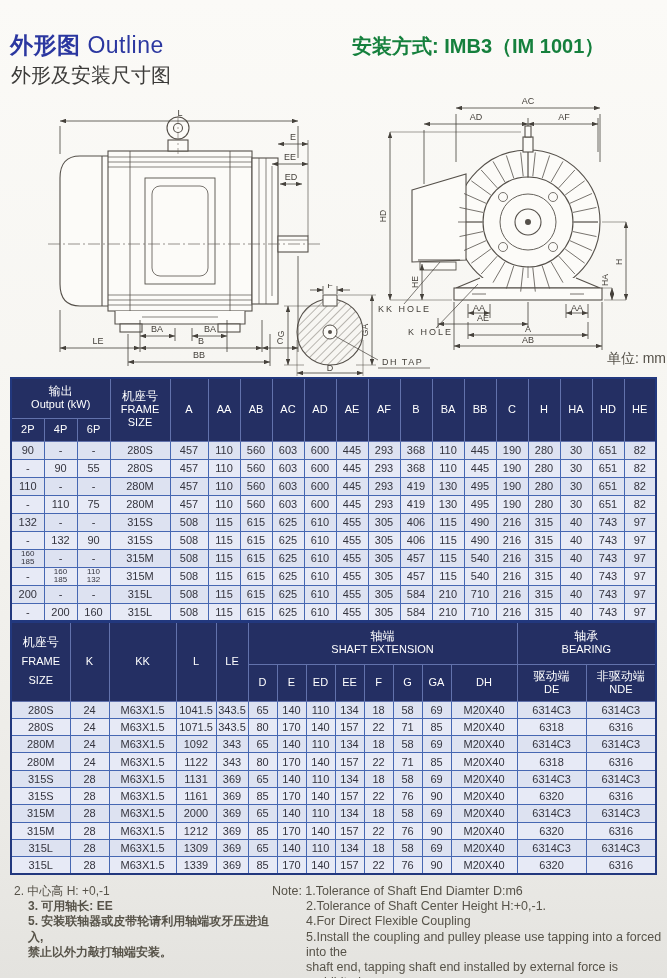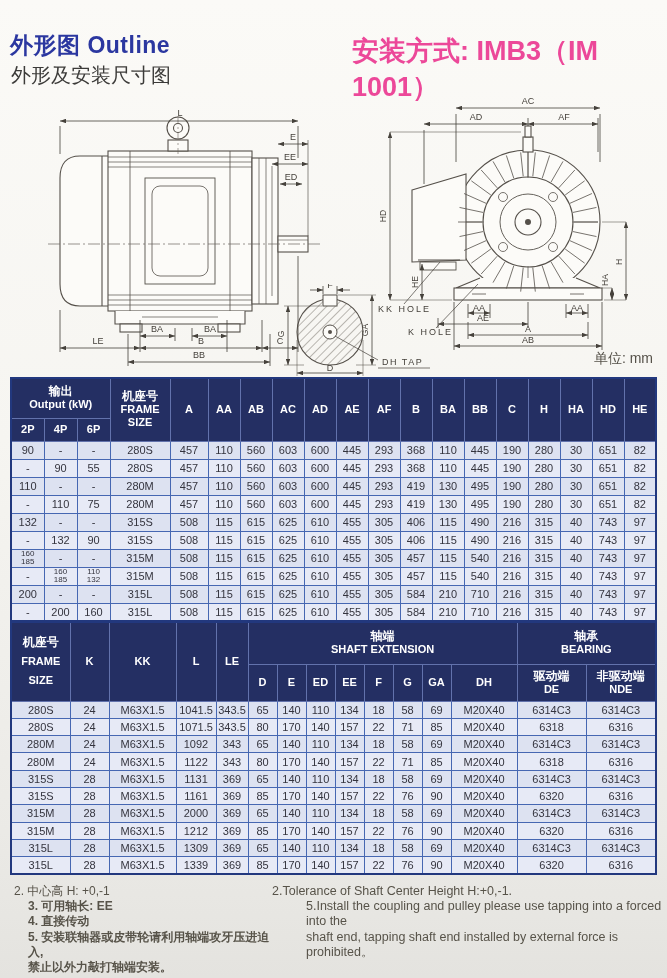--- a/index.html
+++ b/index.html
@@ -3,34 +3,34 @@
 <meta charset="utf-8">
 <style>
   html,body{margin:0;padding:0;}
   body{
     width:667px;height:978px;position:relative;overflow:hidden;
     background:linear-gradient(180deg,#fbfaf7 0%,#f6f5f1 45%,#ebeae6 85%,#e4e3df 100%);
     font-family:"Liberation Sans",sans-serif;color:#3b3b45;
   }
   .abs{position:absolute;}
   .title-zh{left:10px;top:30px;font-size:23px;font-weight:bold;color:#2b37a0;letter-spacing:0.5px;}
-  .title-zh .en{font-weight:bold;}
+  .title-zh .en{font-weight:normal;}
   .subtitle{left:11px;top:62px;font-size:20px;color:#3c3b39;}
-  .mounting{left:352px;top:33px;font-size:27px;font-weight:bold;color:#ec4899;}
-  .unit-label{top:350px;right:14px;font-size:14px;color:#555149;}
+  .mounting{left:352px;top:33px;font-size:20px;font-weight:bold;color:#15803d;}
+  .unit-label{top:350px;right:1px;font-size:14px;color:#555149;}
   
   svg text{font-family:"Liberation Sans",sans-serif;font-size:9px;fill:#45413b;}
   svg .rot{font-size:8.5px;}
   .draw{position:absolute;}
   
   .tables{position:absolute;left:10px;top:377px;width:647px;}
   table{border-collapse:collapse;table-layout:fixed;width:647px;}
   table{border:2px solid #22387e;}
   th{
-    background:#242f63;color:#ffffff;font-weight:bold;
+    background:#242f63;color:#ffffff;font-weight:normal;
     border:1px solid #6272ac;font-size:11px;padding:0;line-height:13px;
   }
   th .zh{font-size:12px;}
   td{
     background:#dde2f1;border:1px solid #4667b2;color:#34343e;
     text-align:center;font-size:11px;padding:0;
   }
   #table1 tbody tr{height:18px;}
   #table2 tbody tr{height:17.3px;}
   tbody tr:nth-child(even) td{background:#e7eaf6;}
@@ -785,21 +785,22 @@
           <td>6320</td>
           <td>6316</td>
         </tr>
       </tbody>
   </table>
 </div>
 
 <div class="abs notes-zh">
   <div class="line">2. 中心高 H: +0,-1</div>
   <div class="line">3. 可用轴长: EE</div>
-  <div class="line">4. 直接传动</div>
   <div class="line">5. 安装联轴器或皮带轮请利用轴端攻牙压进迫入,</div>
   <div class="line">禁止以外力敲打轴端安装。</div>
 </div>
 <div class="abs notes-en">
+  <div class="line">Note: 1.Tolerance of Shaft End Diamter D:m6</div>
   <div class="line">2.Tolerance of Shaft Center Height H:+0,-1.</div>
+  <div class="line">4.For Direct Flexible Coupling</div>
   <div class="line">5.Install the coupling and pulley please use tapping into a forced into the</div>
   <div class="line">shaft end, tapping shaft end installed by external force is prohibited。</div>
 </div>
 
 </body></html>

